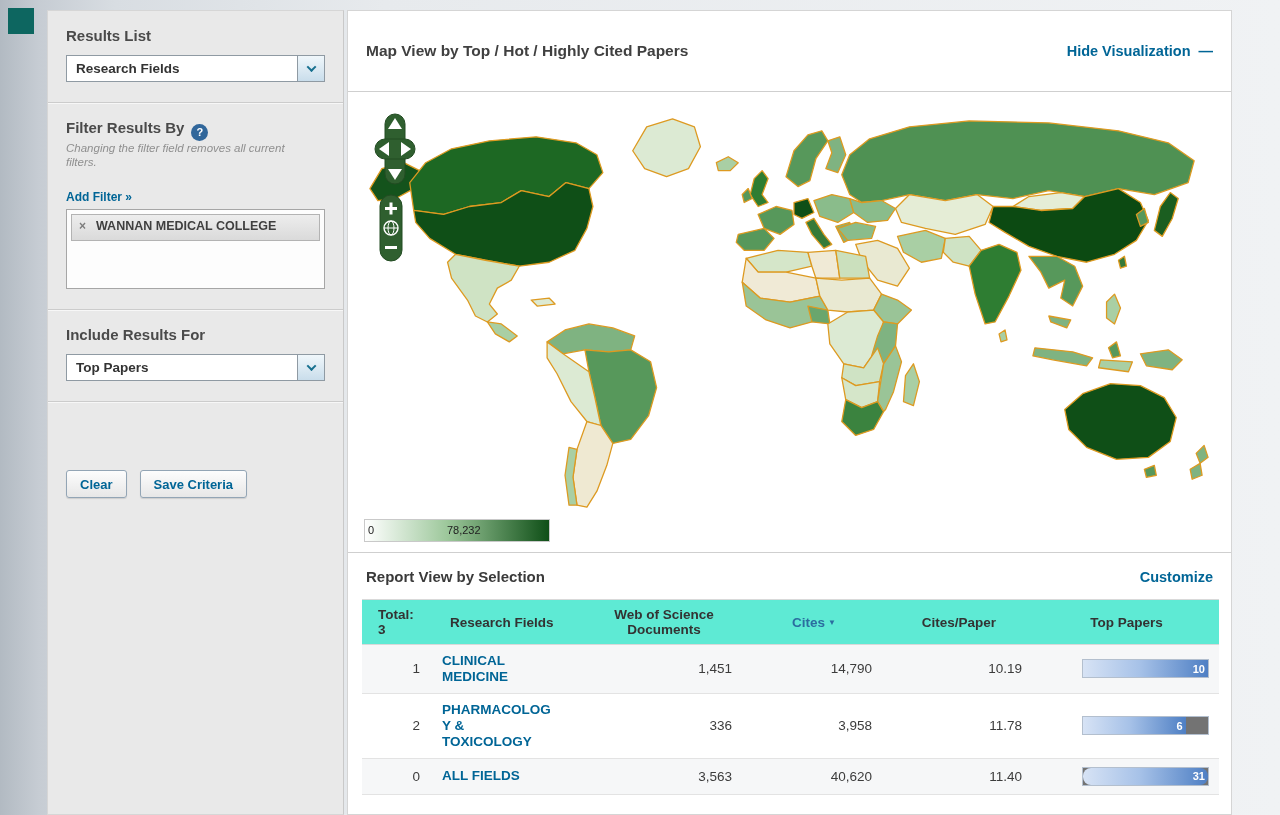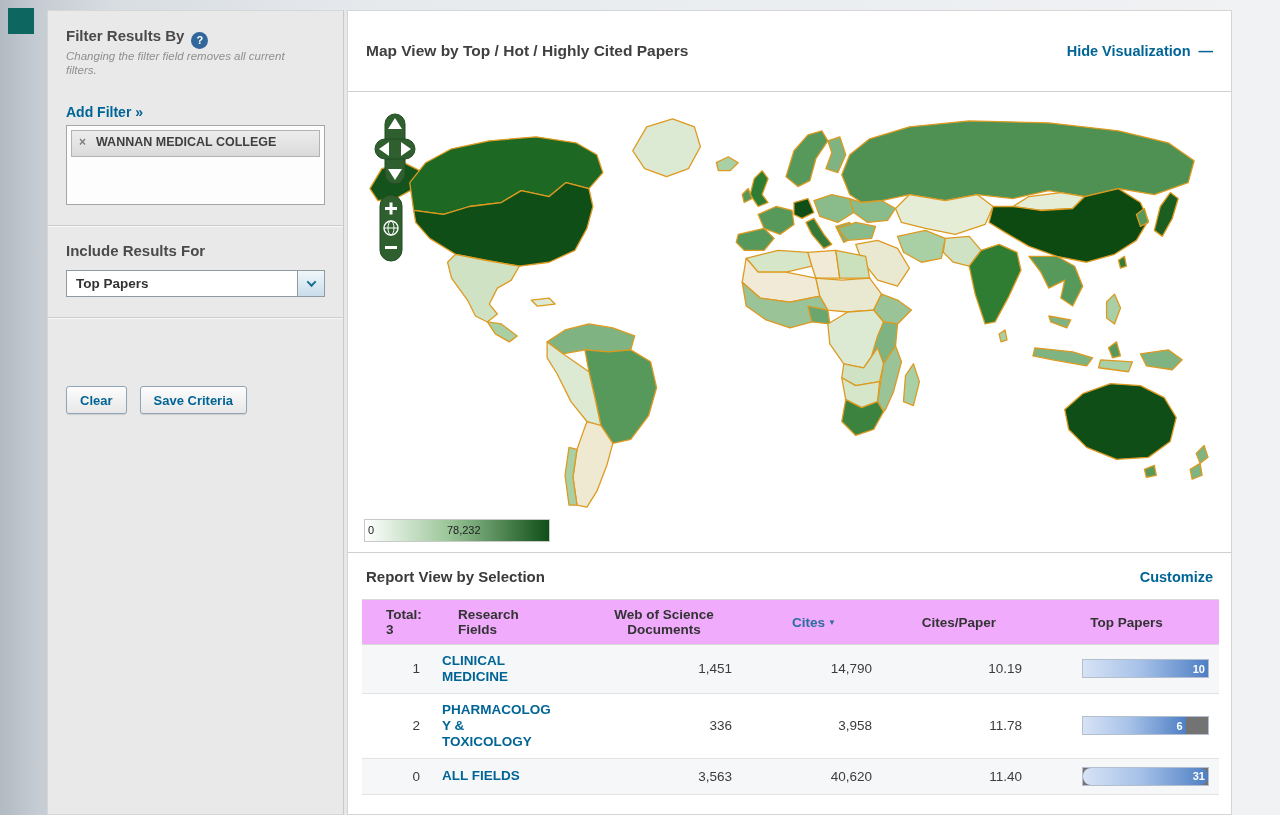--- a/index.html
+++ b/index.html
@@ -20,21 +20,21 @@
               display:flex; align-items:center; padding-left:9px; font-size:13.5px; color:#333;
               font-weight:bold; cursor:pointer; }
   .dd-btn { margin-left:auto; width:27px; height:100%; border-left:1px solid #8f9aa3;
             background:linear-gradient(#f0f7fb,#c9ddeb); display:flex; align-items:center; justify-content:center; }
   .chev { width:7px; height:7px; border-left:2px solid #17708f; border-bottom:2px solid #17708f;
           transform:rotate(-45deg) translate(1px,-1px); }
   .help { width:17px; height:17px; border-radius:50%; background:#31679b; color:#fff; font-size:11px;
           font-weight:bold; display:inline-flex; align-items:center; justify-content:center;
           margin-left:7px; vertical-align:-3px; cursor:pointer; }
   .note { font-style:italic; color:#8f8f8f; font-size:11.5px; line-height:1.3; width:245px; }
-  .addfilter { display:inline-block; margin-top:26px; color:#006596; font-weight:bold; font-size:14px;
+  .addfilter { display:inline-block; margin-top:20px; color:#006596; font-weight:bold; font-size:12px;
                text-decoration:none; cursor:pointer; }
   .filterbox { margin-top:4px; background:#fdfdfd; border:1px solid #a6a6a6; height:80px; padding:4px; }
   .chip { position:relative; background:linear-gradient(#ededed,#dadada); border:1px solid #b3b3b3;
           padding:4px 8px 6px 24px; font-size:12.5px; font-weight:bold; color:#3f3f3f; line-height:1.2; }
   .chip-x { position:absolute; left:7px; top:4px; color:#7c7c7c; font-weight:bold; font-size:12px; cursor:pointer; }
   .btnrow { display:flex; gap:13px; padding:20px 18px; }
   .btn { height:28px; padding:0 13px; background:linear-gradient(#fdfdfd,#e7e7e7); border:1px solid #93a5b5;
          border-radius:3px; color:#006596; font-weight:bold; font-size:13px; font-family:inherit;
          cursor:pointer; box-shadow:0 1px 1px rgba(0,0,0,.12);margin-top:48px; }
 
@@ -56,22 +56,22 @@
             background:linear-gradient(to right,#ffffff,#9cc79a 45%,#0f4f17);
             border:1px solid #c9c9c9; }
   .legend .lmin { position:absolute; left:3px; top:4px; font-size:11px; color:#222; }
   .legend .lmax { position:absolute; left:50%; transform:translateX(-30%); top:4px; font-size:11px; color:#222; }
 
   .report-header { display:flex; align-items:center; justify-content:space-between;
                    padding:15px 18px 12px; border-top:1px solid #cfcfcf; }
   .report-title { font-size:15px; font-weight:bold; color:#3a3a3a; }
 
   table.report { width:857px; margin:2px 14px 0; border-collapse:collapse; font-size:13.5px; table-layout:fixed; }
-  .report th { background:#f0abfc; border-top:1px solid #d9d9d9; border-bottom:1px solid #d9d9d9;
-               padding:7px 24px; font-size:13.5px; color:#333; vertical-align:middle; }
+  .report th { background:#5eead4; border-top:1px solid #d9d9d9; border-bottom:1px solid #d9d9d9;
+               padding:7px 16px; font-size:13.5px; color:#333; vertical-align:middle; }
   .report td { padding:8px 8px; vertical-align:middle; border-bottom:1px solid #e3e3e3; }
   .report tbody tr:nth-child(odd) { background:#f6f7f8; }
   .report tbody tr:nth-child(even){ background:#ffffff; }
   .c-total { width:72px; text-align:left; }
   .c-field { width:150px; text-align:left; }
   .c-docs  { width:160px; }
   .c-cites { width:140px; }
   .c-cpp   { width:150px; }
   .c-bar   { width:185px; }
   th.c-docs, th.c-cpp, th.c-bar { text-align:center; }
@@ -88,20 +88,29 @@
 </style>
 </head>
 <body>
 
 <div id="app">
 
   <div class="corner-btn"></div>
 
   <div class="sidebar">
 
+    <div class="side-section">
+      <div class="side-h">Results List</div>
+      <div class="dropdown">
+        <span>Research Fields</span>
+        <span class="dd-btn">
+            <span class="chev"></span>
+          </span>
+      </div>
+    </div>
 
     <div class="side-section">
       <div>
         <span class="side-h">Filter Results By</span><span class="help">?</span>
       </div>
       <div class="note">Changing the filter field removes all current filters.</div>
       <a class="addfilter">Add Filter »</a>
       <div class="filterbox">
         <div class="chip">
           <span class="chip-x">×</span>

